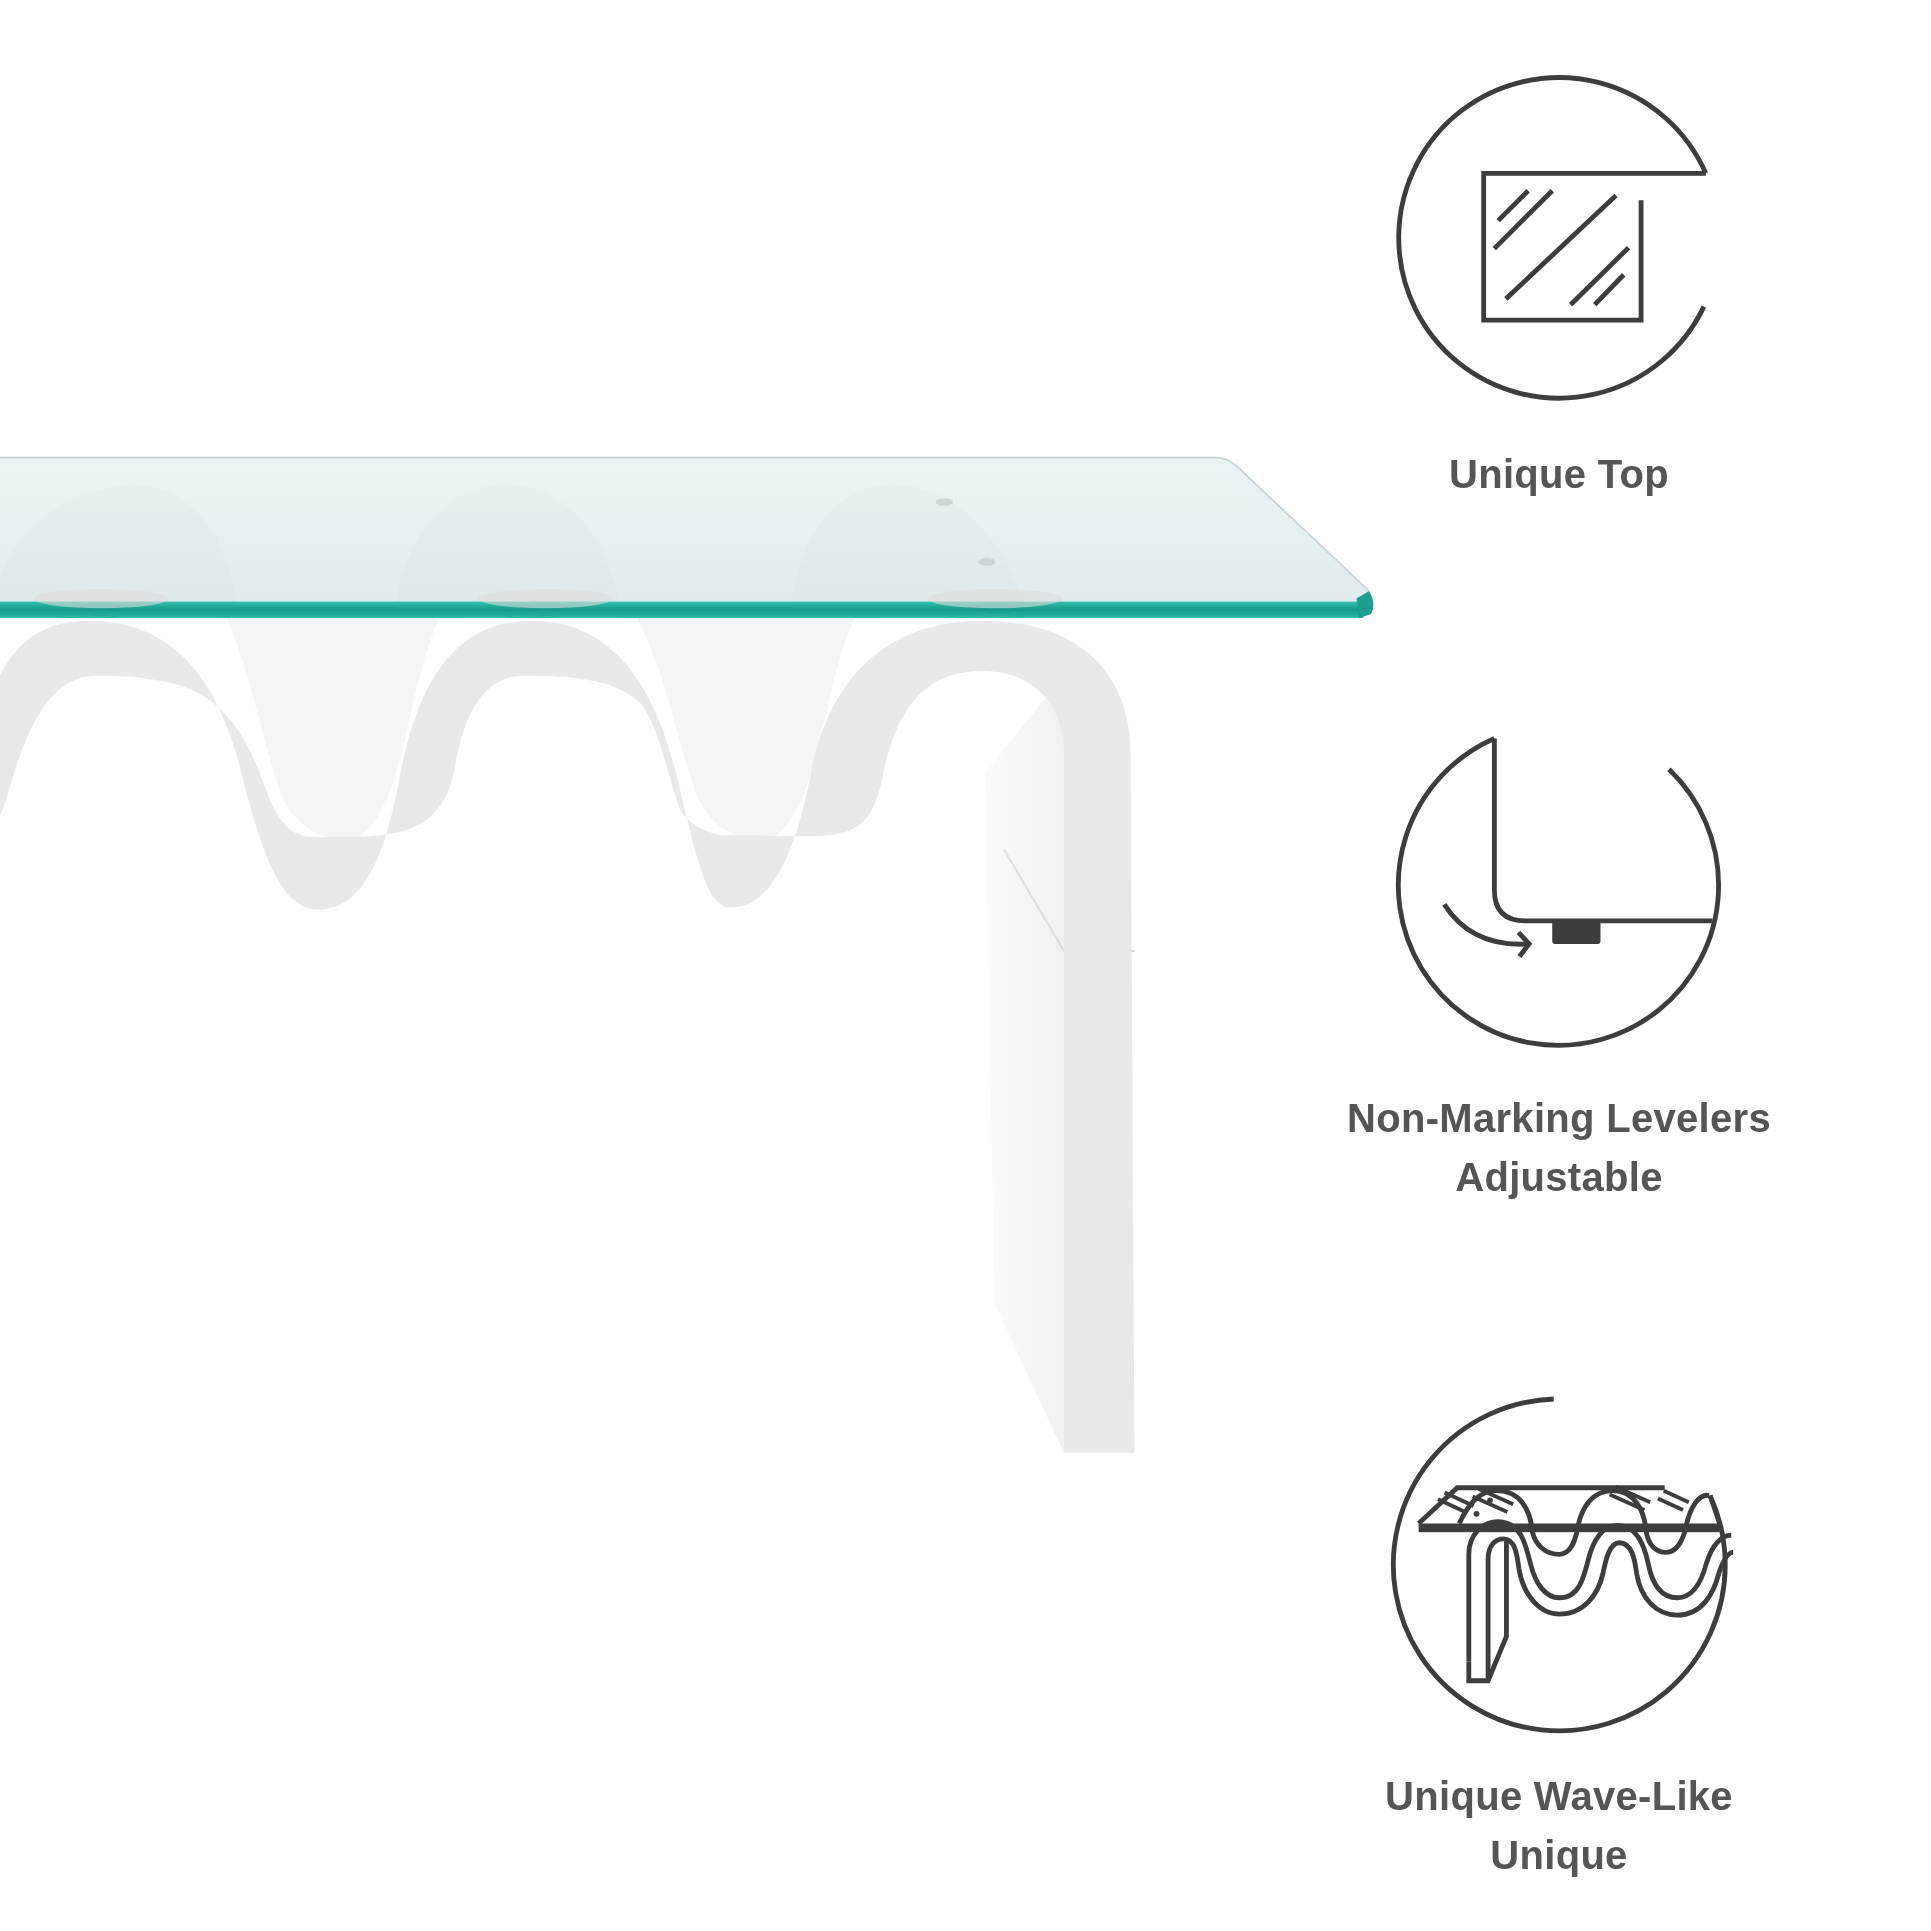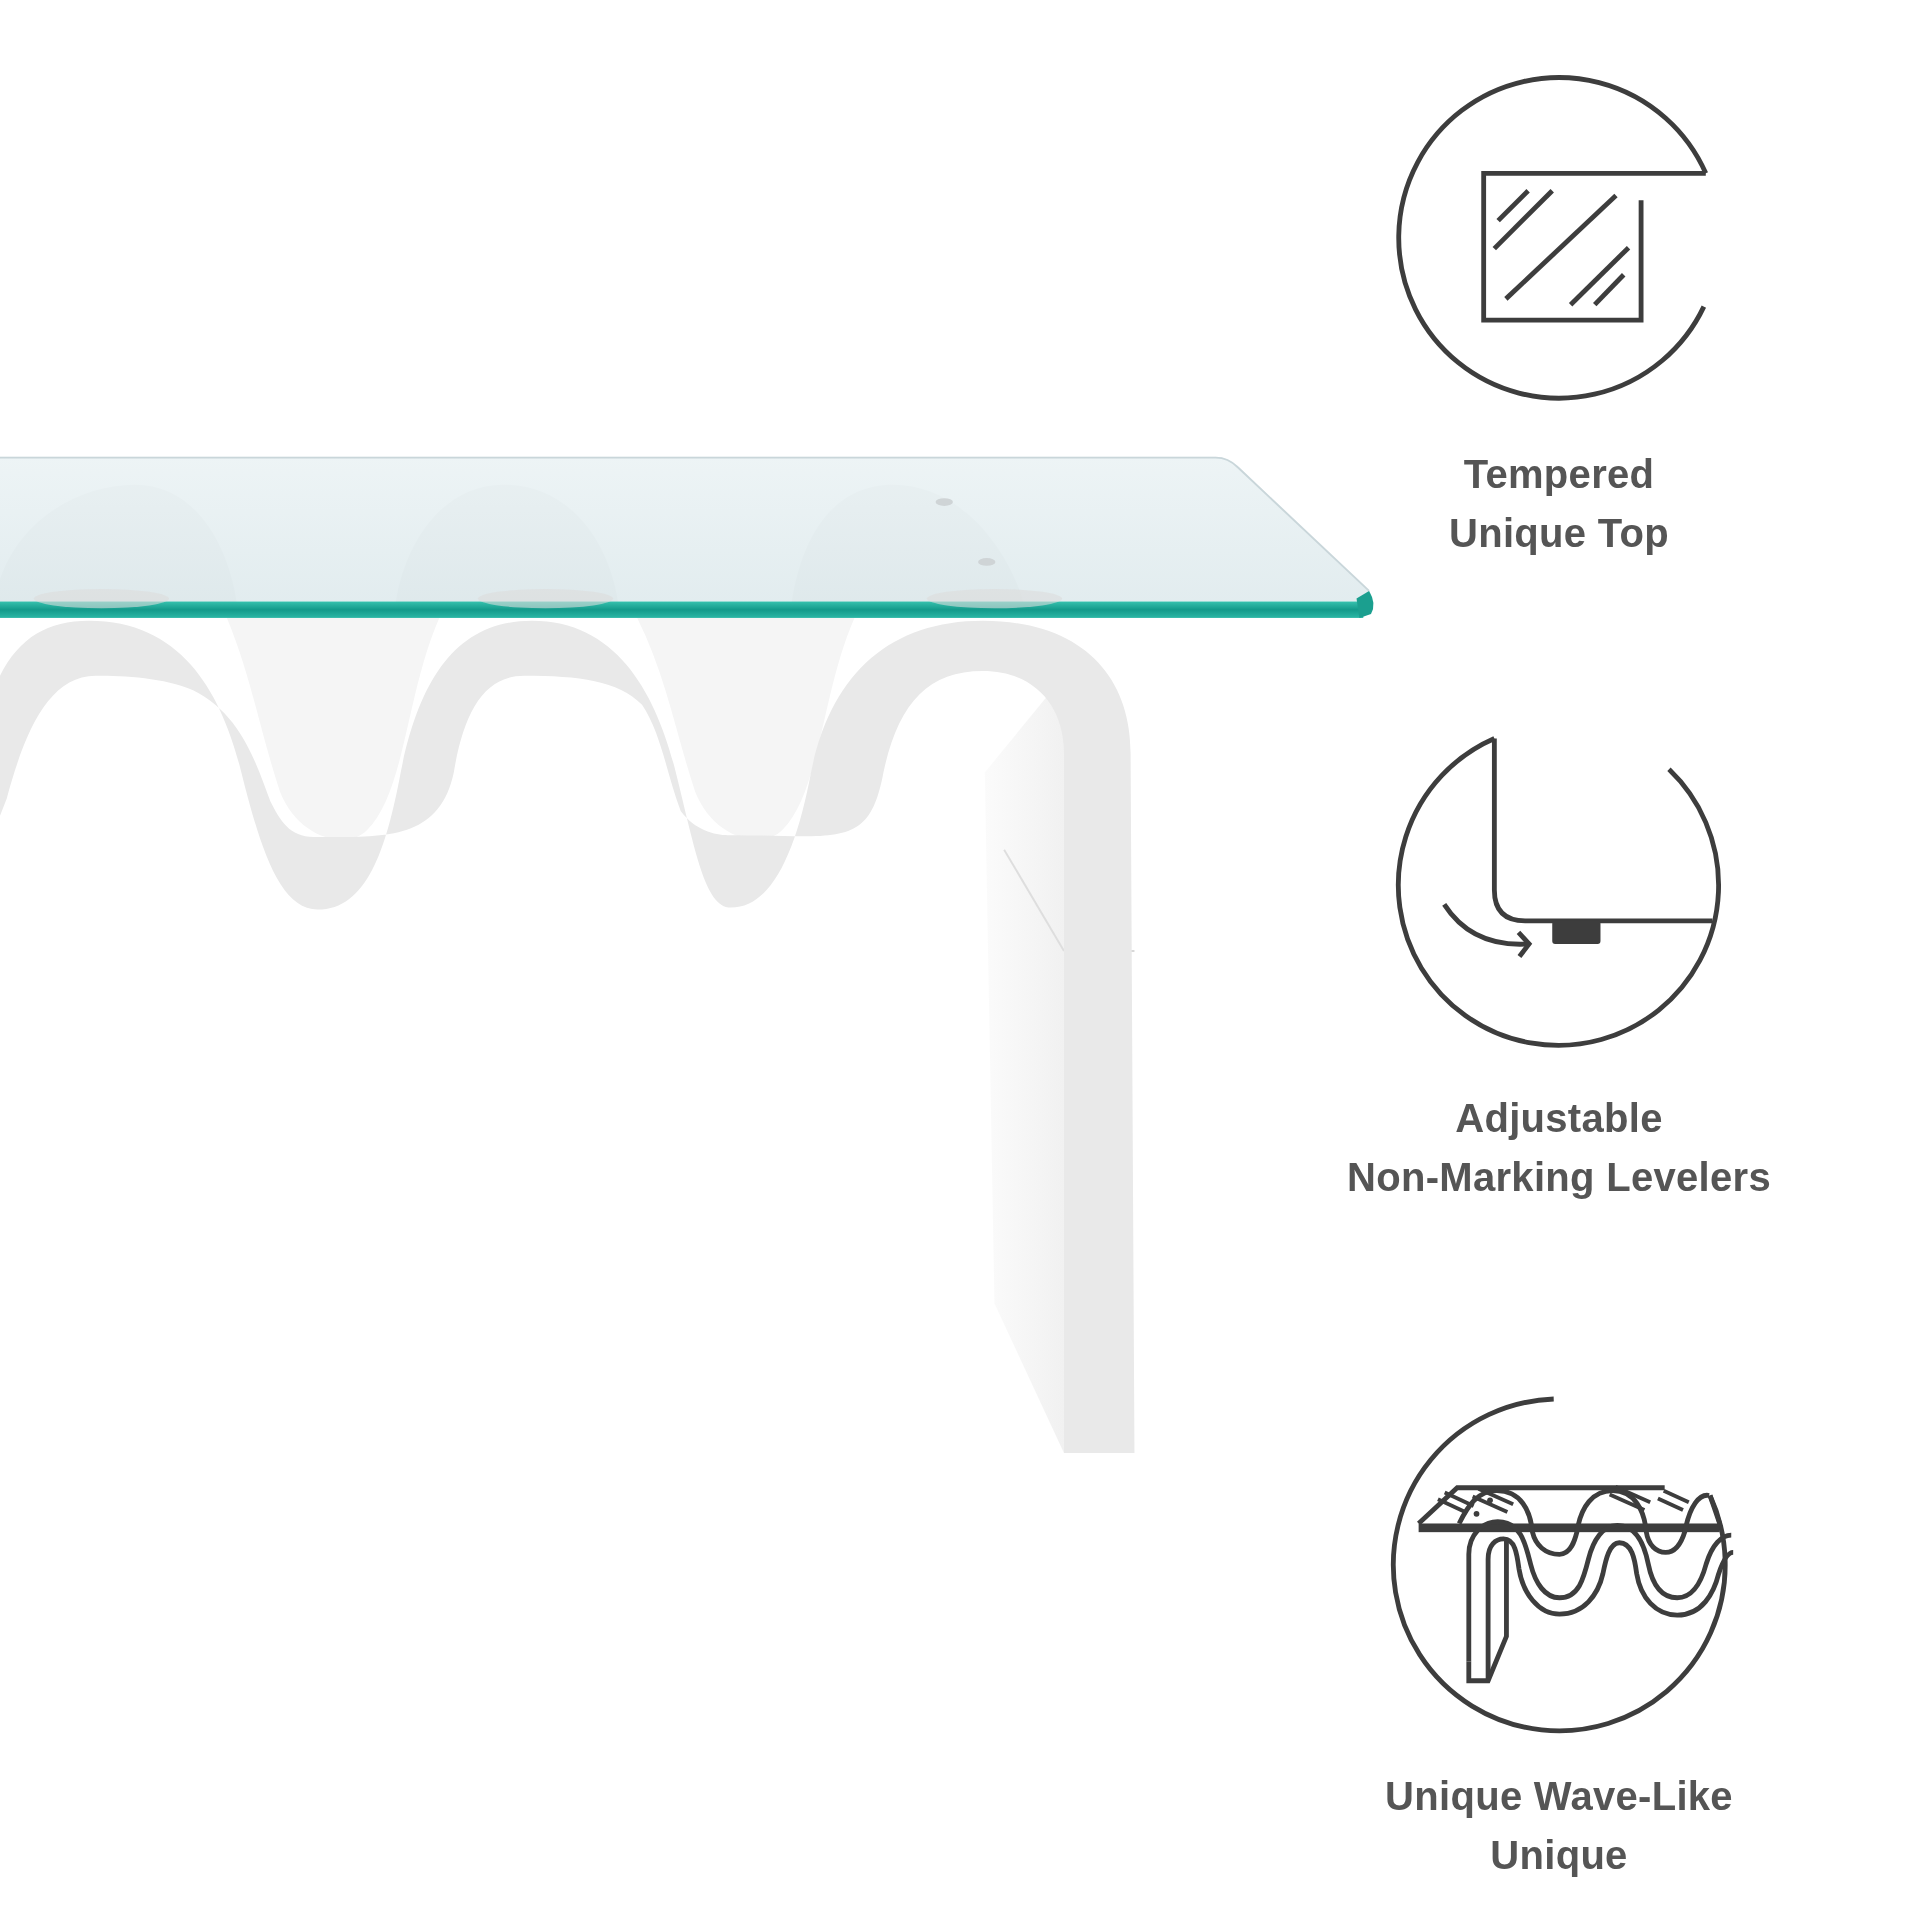--- a/index.html
+++ b/index.html
@@ -95,36 +95,35 @@
   <svg width="348" height="338" viewBox="-180 -175 360 350">
     <path class="icon-stroke" d="M 152 -68 A 166 166 0 1 0 150 70"></path>
     <path class="icon-stroke" d="M 152 -68 L -78 -68 L -78 84 L 85 84 L 85 -40"></path>
     <line class="icon-stroke" stroke-width="3.5" x1="-32" y1="-50" x2="-63" y2="-19"></line>
     <line class="icon-stroke" stroke-width="3.5" x1="-7" y1="-50" x2="-67" y2="10"></line>
     <line class="icon-stroke" stroke-width="3.5" x1="59" y1="-45" x2="-55" y2="62"></line>
     <line class="icon-stroke" stroke-width="3.5" x1="72" y1="9" x2="12" y2="68"></line>
     <line class="icon-stroke" stroke-width="3.5" x1="67" y1="37" x2="37" y2="68"></line>
   </svg>
   <p class="feature-label" style="margin-top:37px;">
-    <span>Tempered</span>
     <span>Unique Top</span>
   </p>
 </div>
 
 <div class="feature" style="top:724px;">
   <svg width="348" height="328" viewBox="-180 -164 360 340">
     <path class="icon-stroke" d="M 114 -117 A 166 166 0 1 1 -67 -149"></path>
     <path class="icon-stroke" d="M -67 -149 L -67 8 Q -67 40, -35 40 L 159 40"></path>
     <rect x="-7" y="40" width="50" height="24" rx="3" fill="#3d3d3d"></rect>
     <path class="icon-stroke" d="M -119 23 Q -90 68, -31 64"></path>
     <path class="icon-stroke" d="M -42 52 L -31 64 L -41 77"></path>
   </svg>
   <p class="feature-label" style="margin-top:37px;">
+    <span>Non-Marking Levelers</span>
     <span>Adjustable</span>
-    <span>Non-Marking Levelers</span>
   </p>
 </div>
 
 <div class="feature" style="top:1394px;">
   <svg width="357" height="340" viewBox="-185 -176 370 352">
     <path class="icon-stroke" d="M -6 -171 A 172 172 0 1 0 156 -71"></path>
 
     <path class="icon-stroke" d="M 109 -79 L -106 -79 L -146 -42"></path>
     <rect x="-146" y="-42" width="312" height="9" fill="#3d3d3d"></rect>
     <path class="icon-stroke" d="M 156 -71 L 166 -42"></path>

